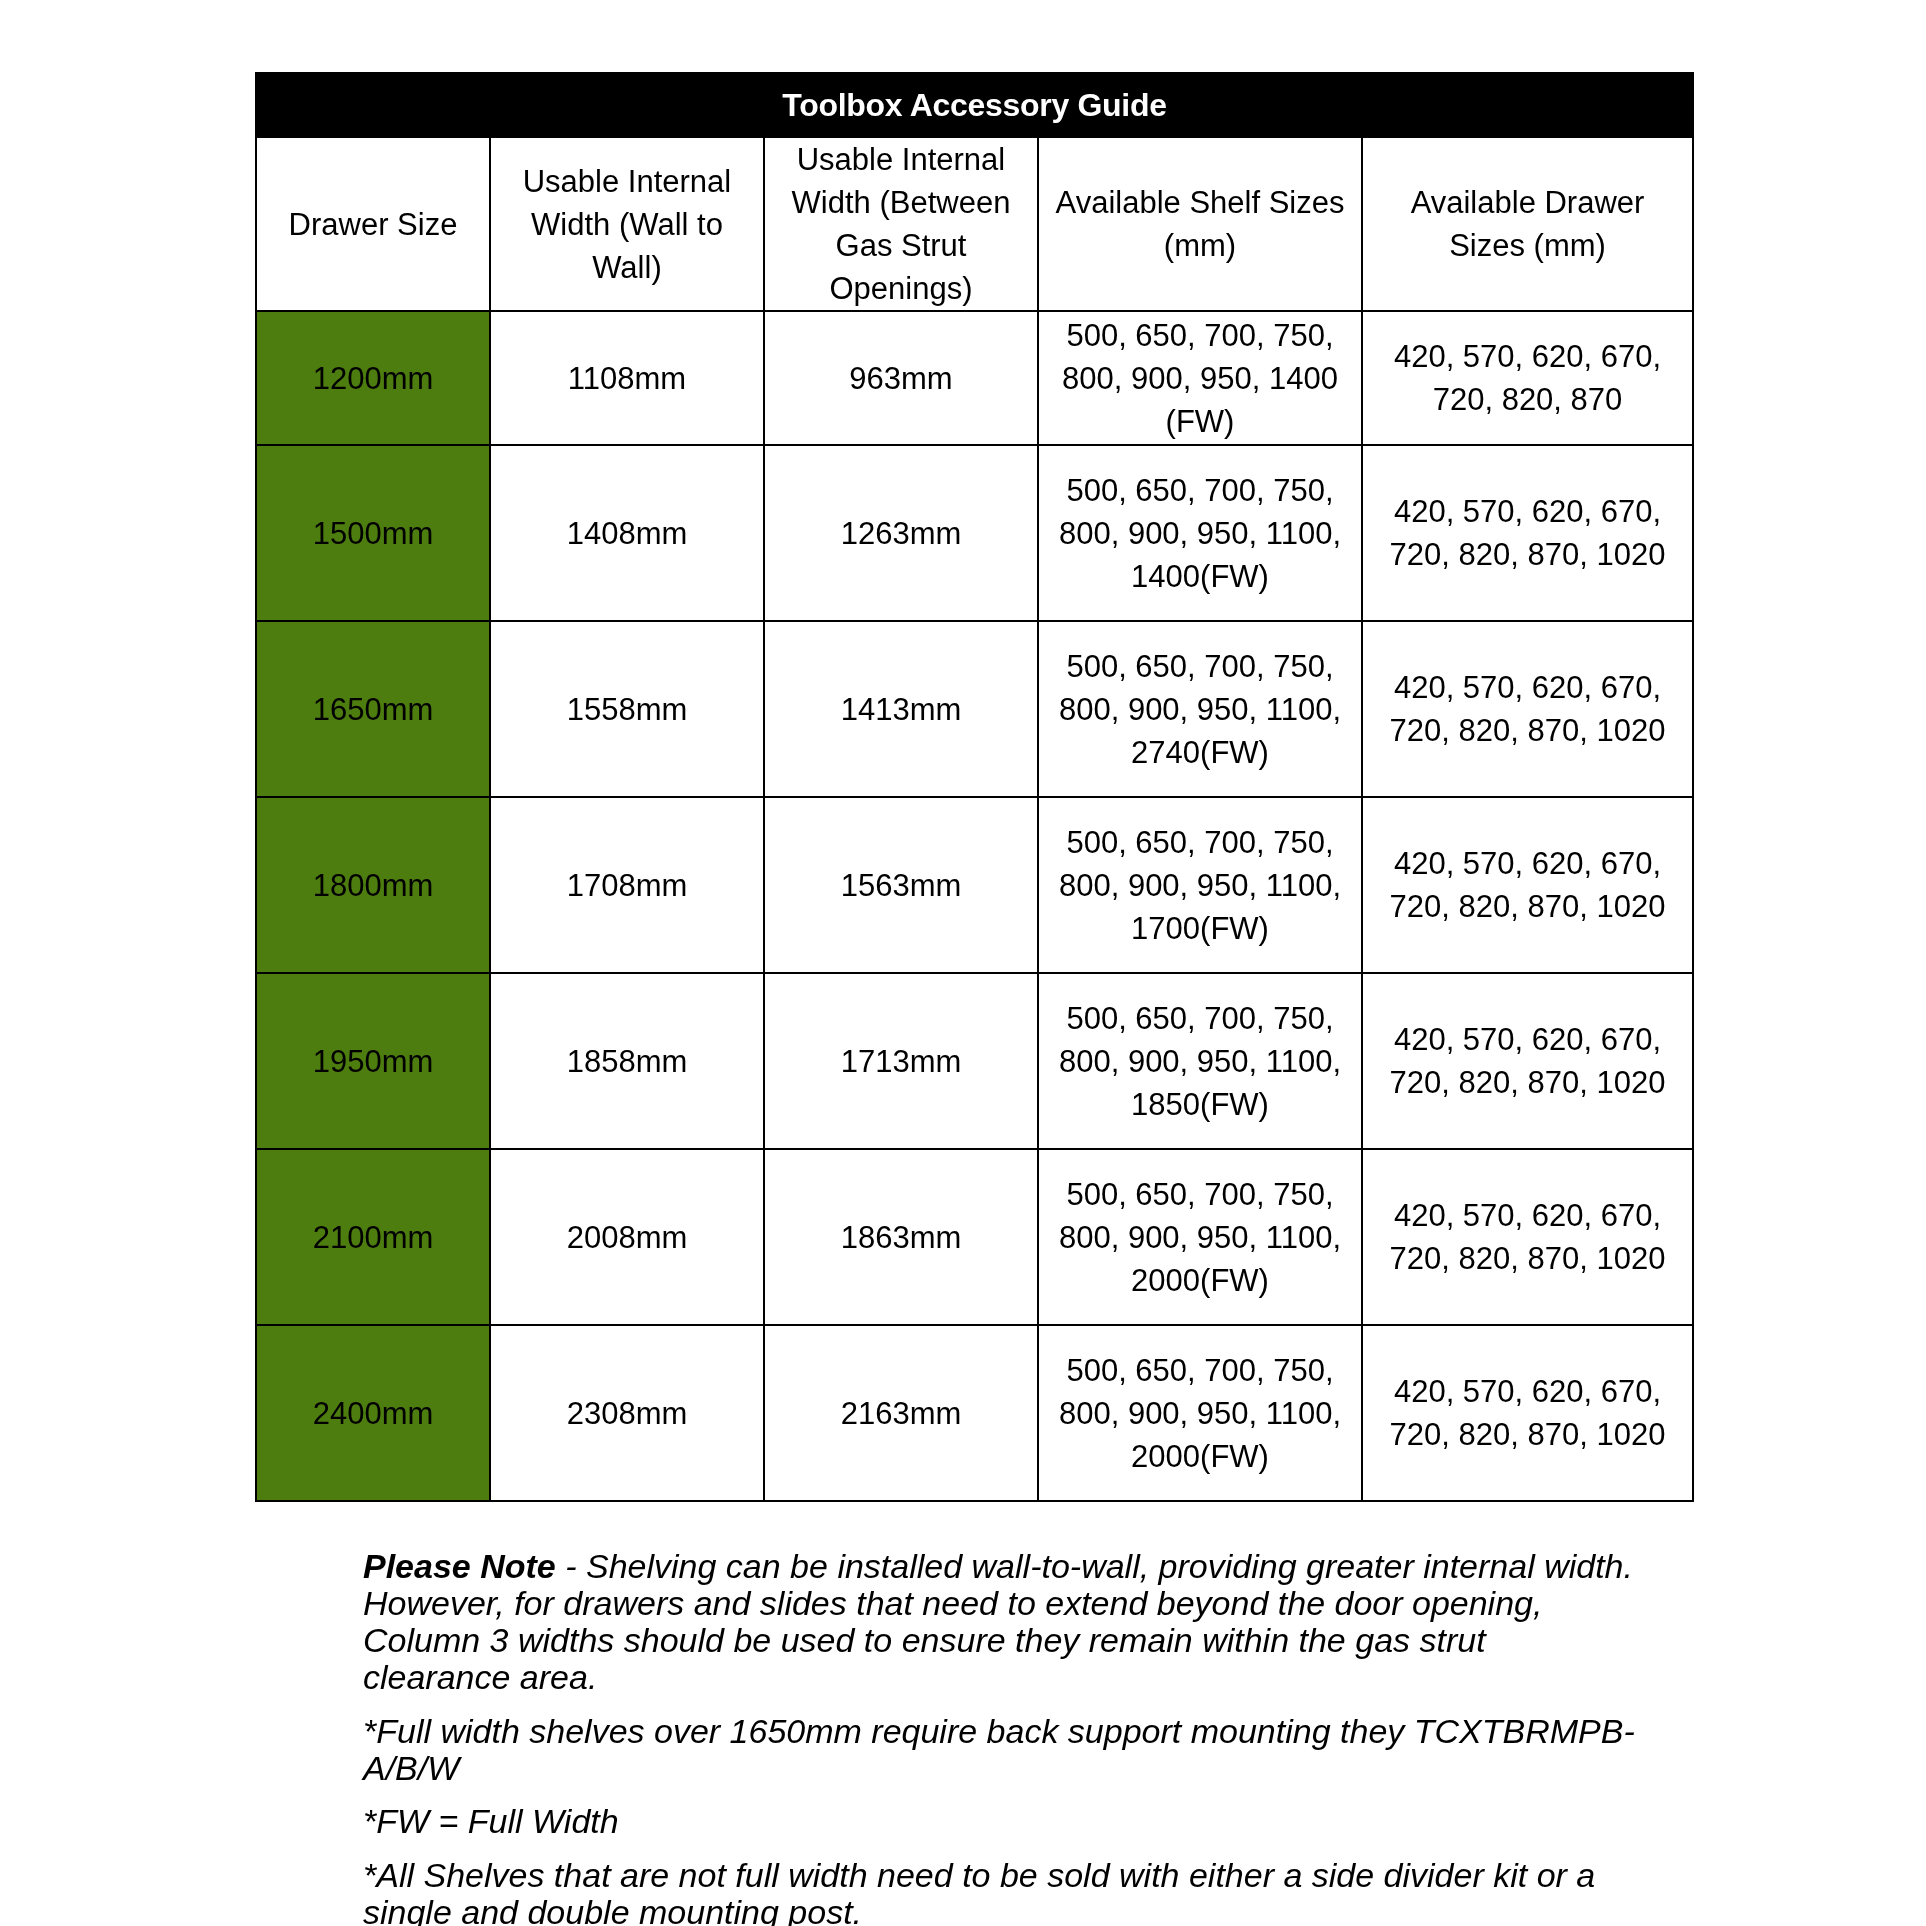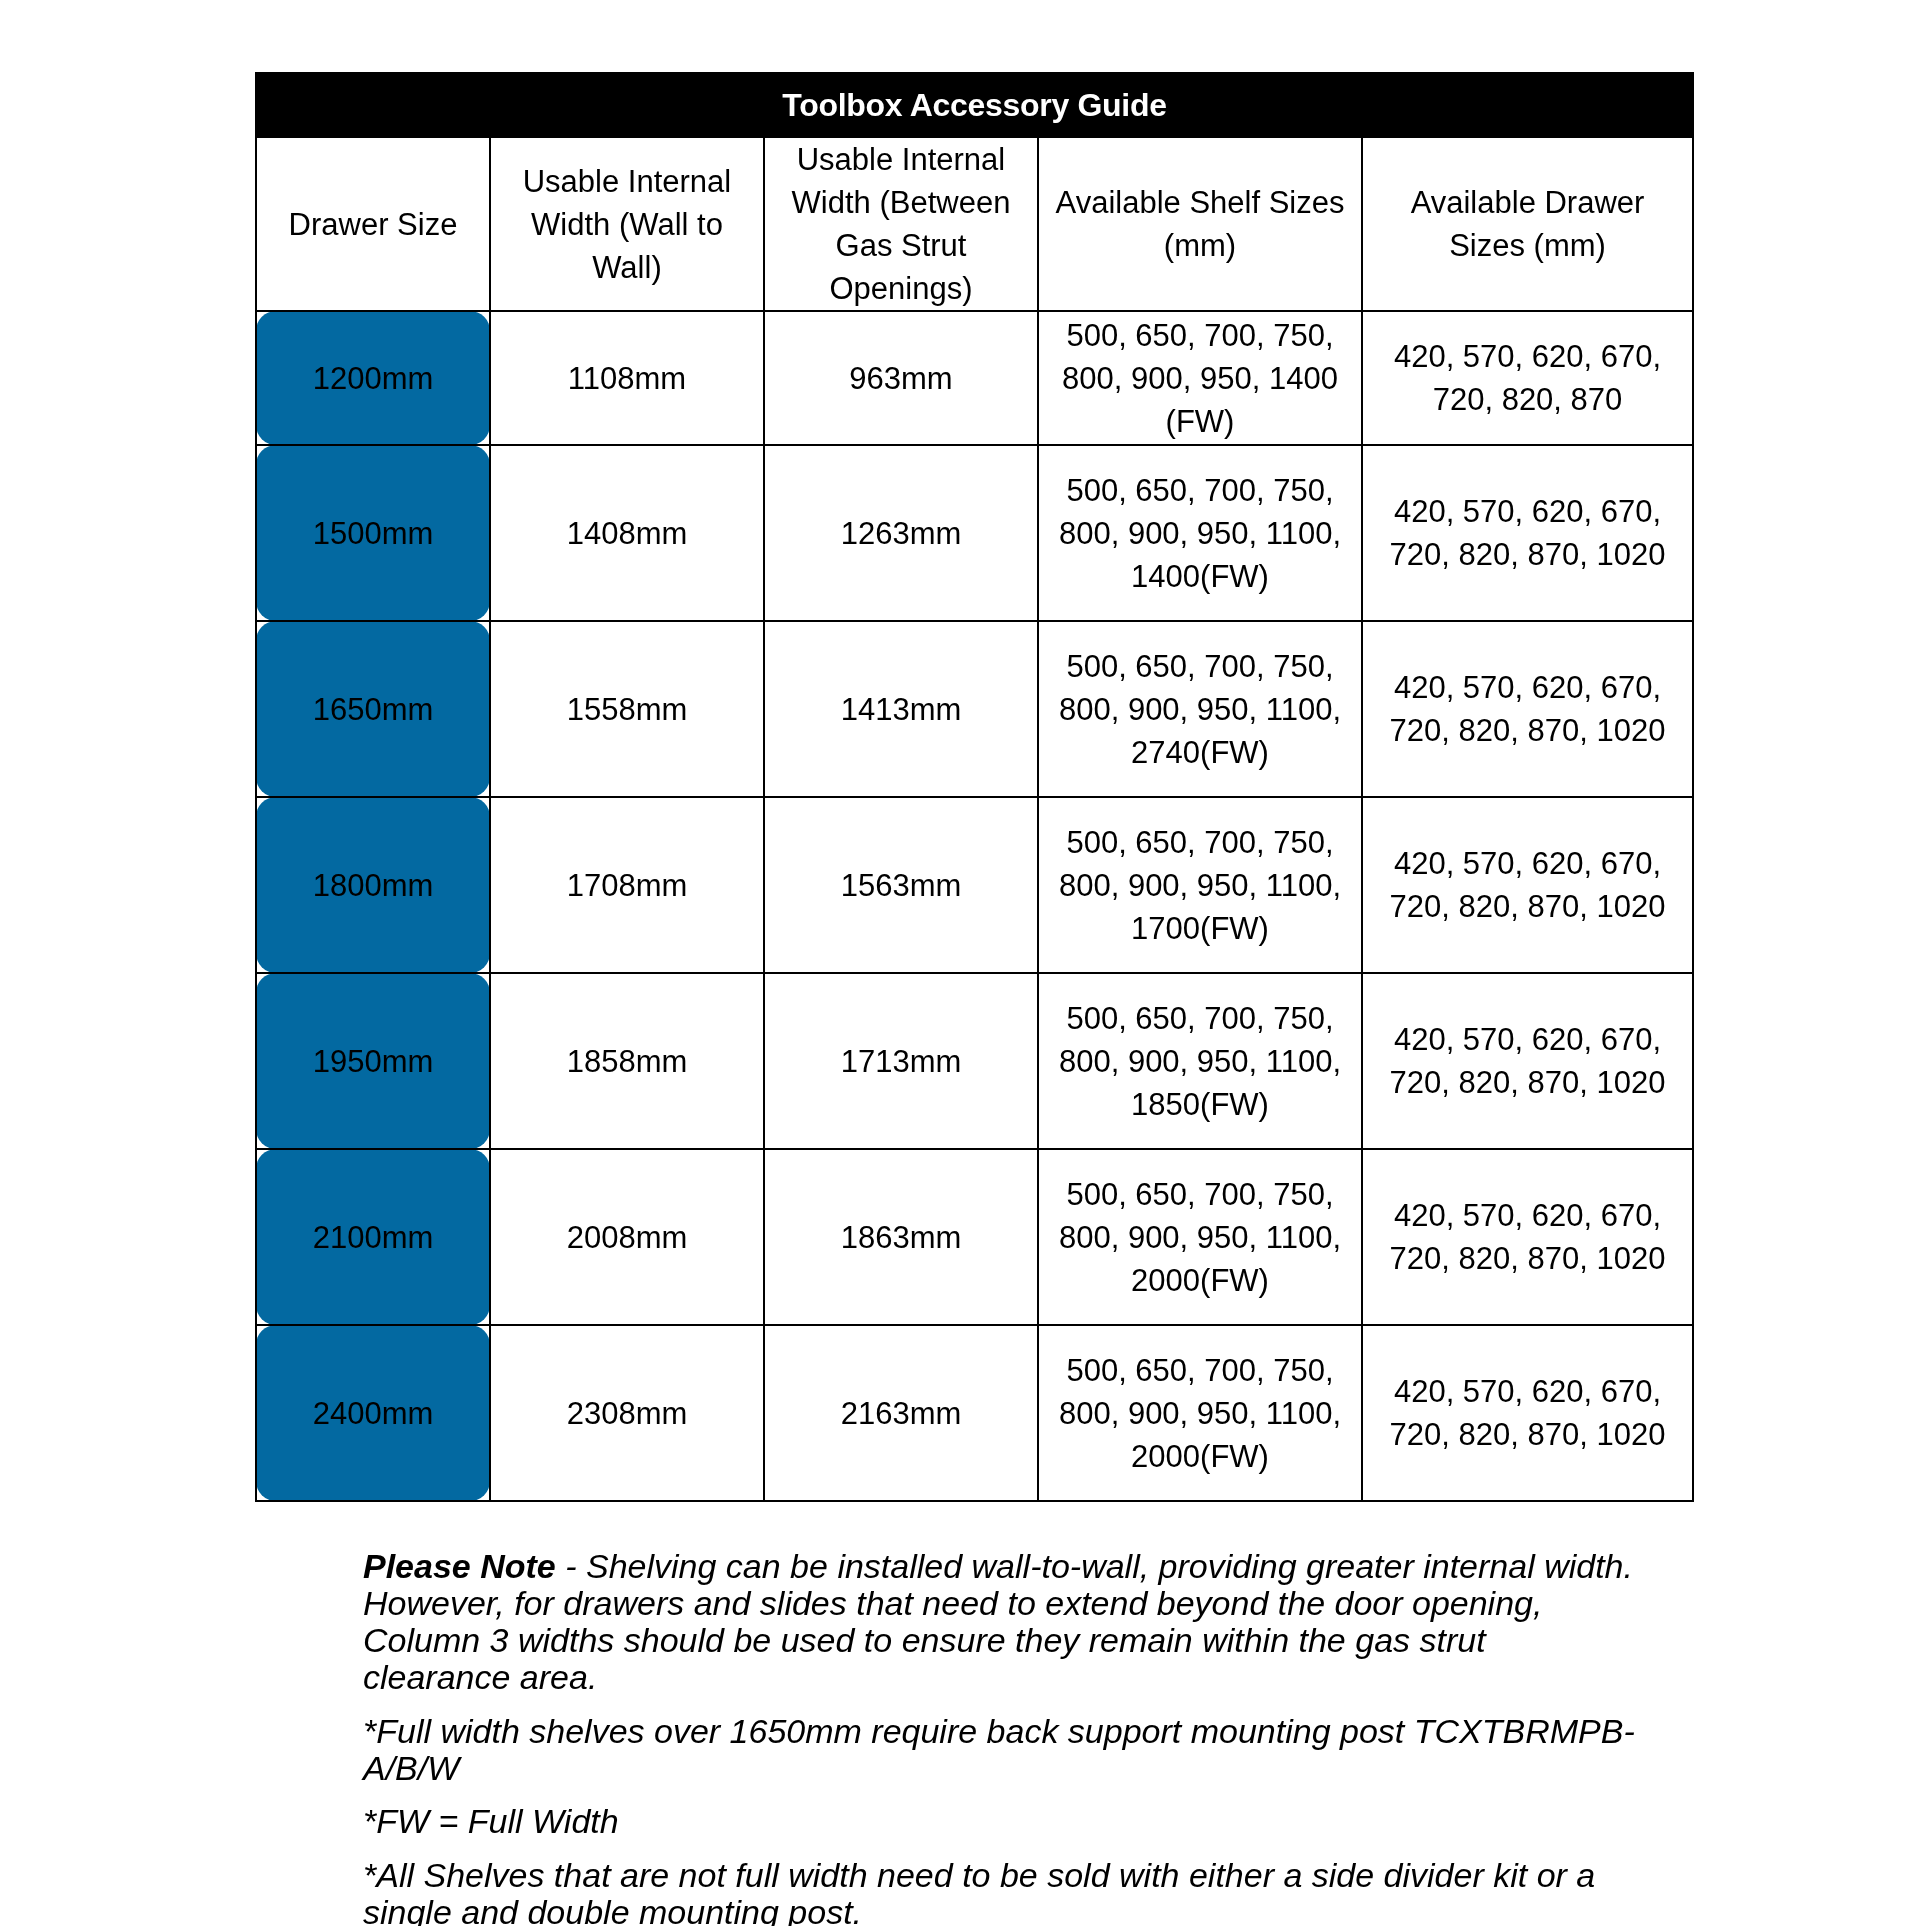--- a/index.html
+++ b/index.html
@@ -10,21 +10,21 @@
   }
   .guide-table td, .guide-table th {
     border: 2.1px solid #000; text-align: center; vertical-align: middle;
     padding: 0 6.9px; font-size: 31px; line-height: 43px; font-weight: normal;
   }
   .title-row th {
     background: #000; color: #fff; height: 62px; font-weight: bold; font-size: 32px;
     font-family: "Liberation Sans", sans-serif; letter-spacing: -0.3px;
   }
   .header-row th { height: 172px; }
-  .guide-table tbody td.size-cell { background: #0369a1; border-radius: 20px; }
+  .guide-table tbody td.size-cell { background: #4d7c0f; }
   .r0 td { height: 132px; }
   .r td { height: 174px; }
   .notes {
     position: absolute; left: 363px; top: 1548px; width: 1273px;
     font-size: 34px; line-height: 37px; font-style: italic;
   }
   .notes p { margin: 0 0 16.5px 0; }
   .notes b { font-style: italic; font-weight: bold; }
 </style>
 </head>
@@ -98,17 +98,17 @@
         <td>2308mm</td>
         <td>2163mm</td>
         <td>500, 650, 700, 750, 800, 900, 950, 1100, 2000(FW)</td>
         <td>420, 570, 620, 670, 720, 820, 870, 1020</td>
       </tr>
     </tbody>
 </table>
 
 <div class="notes">
   <p><b>Please Note</b><span> - Shelving can be installed wall-to-wall, providing greater internal width. However, for drawers and slides that need to extend beyond the door opening, Column 3 widths should be used to ensure they remain within the gas strut clearance area.</span></p>
-  <p>*Full width shelves over 1650mm require back support mounting post TCXTBRMPB-A/B/W</p>
+  <p>*Full width shelves over 1650mm require back support mounting they TCXTBRMPB-A/B/W</p>
   <p>*FW = Full Width</p>
   <p>*All Shelves that are not full width need to be sold with either a side divider kit or a single and double mounting post.</p>
 </div>
 
 
 </body></html>

